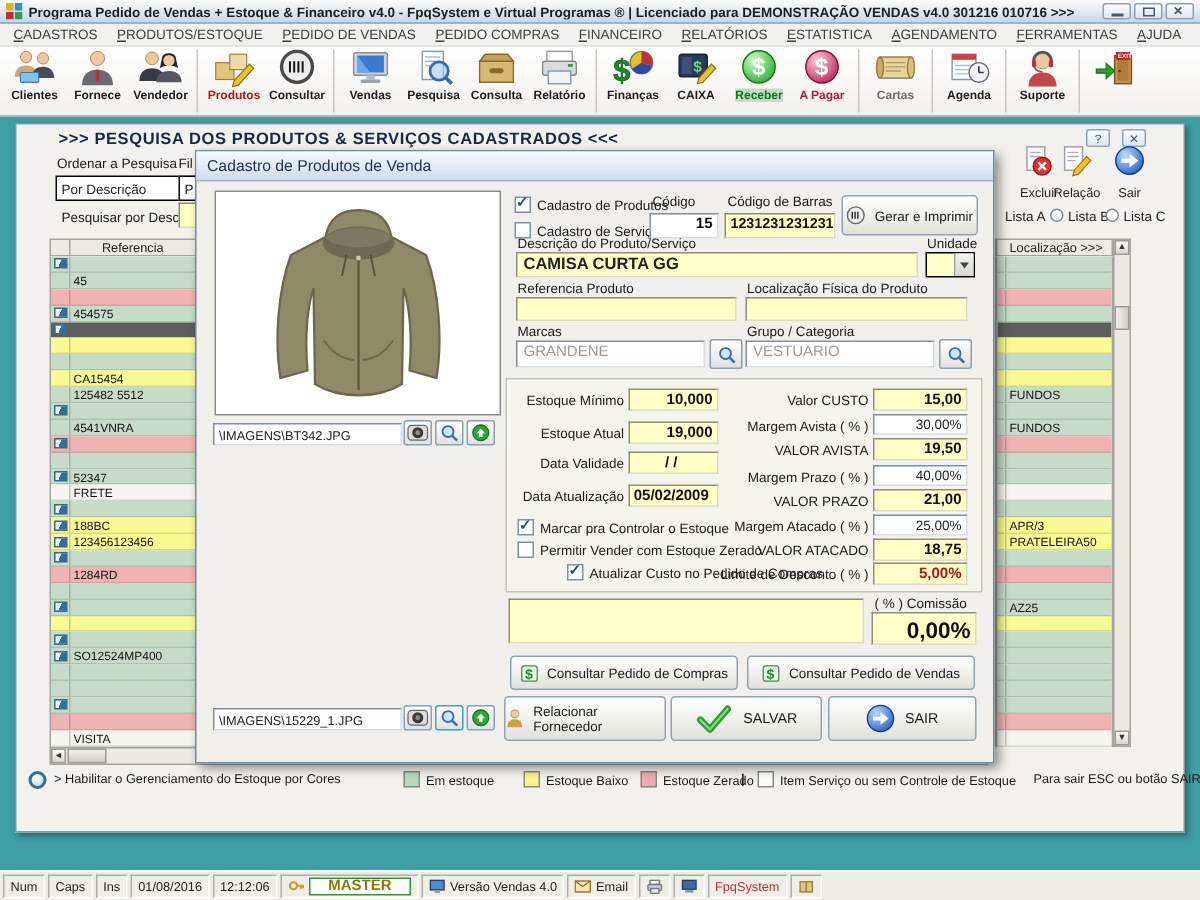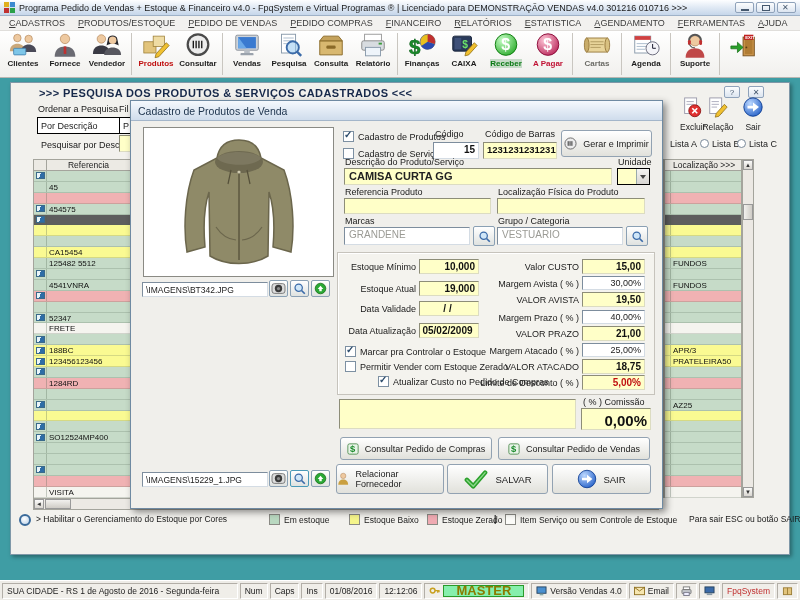--- a/index.html
+++ b/index.html
@@ -1,20 +1,20 @@
 <!DOCTYPE html>
 <html><head>
 <meta charset="utf-8">
 <style>
 *{margin:0;padding:0;box-sizing:border-box;font-family:"Liberation Sans",sans-serif;}
 html,body{background:#2e7d85;}
 .screen{position:relative;width:800px;height:600px;background:#3f9da4;overflow:hidden;}
 .abs{position:absolute;}
 
-.titlebar{position:absolute;top:0;left:0;width:800px;height:16px;background:linear-gradient(#fdfeff,#dde7f3 55%,#c6d6ea);border-bottom:1px solid #9fb2c8;display:flex;align-items:center;gap:4px;padding:0 4px;}
+.titlebar{position:absolute;top:0;left:0;width:800px;height:16px;background:linear-gradient(#fdfeff,#dde7f3 55%,#c6d6ea);border-bottom:1px solid #9fb2c8;display:flex;align-items:center;gap:4px;padding:0 4px;font-weight:bold;}
 .title-text{flex:1;font-size:9px;color:#1c1c1c;white-space:nowrap;overflow:hidden;}
 .winbtns{display:flex;gap:2px;}
 .wb{width:19px;height:11px;border:1px solid #8fa2ba;border-radius:2px;background:linear-gradient(#fcfdfe,#dce5f0);position:relative;}
 .wb i{position:absolute;left:5px;top:6px;width:8px;height:2px;background:#45586e;}
 .wb.max i{top:2px;left:5px;width:8px;height:6px;background:none;border:1.5px solid #45586e;}
 .wb.close i{background:none;border:none;left:4px;top:0;width:auto;height:auto;color:#45586e;font-size:8px;font-style:normal;line-height:10px;}
 
 .menubar{position:absolute;top:16px;left:0;width:800px;height:15px;background:#f2f1ef;border-bottom:1px solid #e0dedb;display:flex;align-items:center;gap:13px;padding:0 9px;}
 .menuitem{font-size:9px;color:#3c3c3c;white-space:nowrap;}
 .menuitem::first-letter{text-decoration:underline;}
@@ -75,21 +75,21 @@
 .rlab{position:absolute;font-size:9px;color:#1a1a1a;text-align:right;white-space:nowrap;}
 .panel{position:absolute;border:1px solid #c6c3bc;box-shadow:inset 1px 1px 0 #fff;background:#f4f3ee;}
 .btn{position:absolute;border:1px solid #92a2b2;border-radius:3px;background:linear-gradient(#ffffff,#e1e1db);display:flex;align-items:center;justify-content:center;gap:6px;font-size:9px;color:#1a1a1a;cursor:pointer;}
 .btn.big{font-size:9.5px;}
 .red{color:#c01010!important;}
 .graytxt{color:#9a9a94!important;font-weight:normal!important;text-align:left!important;padding-left:4px!important;}
 
 .statusbar{position:absolute;left:0;top:580px;width:800px;height:20px;background:#eeece7;border-top:1px solid #fff;display:flex;align-items:center;gap:2px;padding:0 2px;}
 .seg{height:16px;border:1px solid;border-color:#b2aea7 #ffffff #ffffff #b2aea7;background:#f0eee9;display:flex;align-items:center;padding:0 4px;font-size:8.5px;color:#222;white-space:nowrap;gap:3px;}
 .seg.grow{flex:1;}
-.master{background:#86efac;border:1px solid #2a9a2a;color:#8a7a00;font-weight:bold;padding:0 12px;font-size:13px;height:12px;display:flex;align-items:center;}
+.master{background:#ffffff;border:1px solid #2a9a2a;color:#8a7a00;font-weight:bold;padding:0 12px;font-size:10px;height:12px;display:flex;align-items:center;}
 .brand{color:#c03030;}
 .mini{width:11px;height:10px;flex:none;}
 </style>
 </head>
 <body>
 
 <div class="screen">
 
   <div class="titlebar">
     <svg width="11" height="11" viewBox="0 0 12 12">
@@ -926,21 +926,20 @@
             </radialGradient>
           </defs>
           <circle cx="12" cy="12" r="10.5" fill="url(#blu2)" stroke="#0a3a90"></circle>
           <path d="M6 10.5 h6 V7 l6.5 5 -6.5 5 v-3.5 H6z" fill="#fff"></path>
         </svg>
       <span>SAIR</span>
     </div>
   </div>
 
   <div class="statusbar">
-    <span class="seg grow">SUA CIDADE - RS  1 de Agosto de 2016 - Segunda-feira</span>
     <span class="seg">Num</span>
     <span class="seg">Caps</span>
     <span class="seg">Ins</span>
     <span class="seg">01/08/2016</span>
     <span class="seg">12:12:06</span>
     <span class="seg">
       <svg class="mini" viewBox="0 0 12 11">
           <circle cx="4" cy="5" r="2.6" fill="none" stroke="#c8a020" stroke-width="1.6"></circle>
           <path d="M6.5 5 h5 M9.5 5 v2.4 M11 5 v1.8" stroke="#c8a020" stroke-width="1.4"></path>
         </svg>

